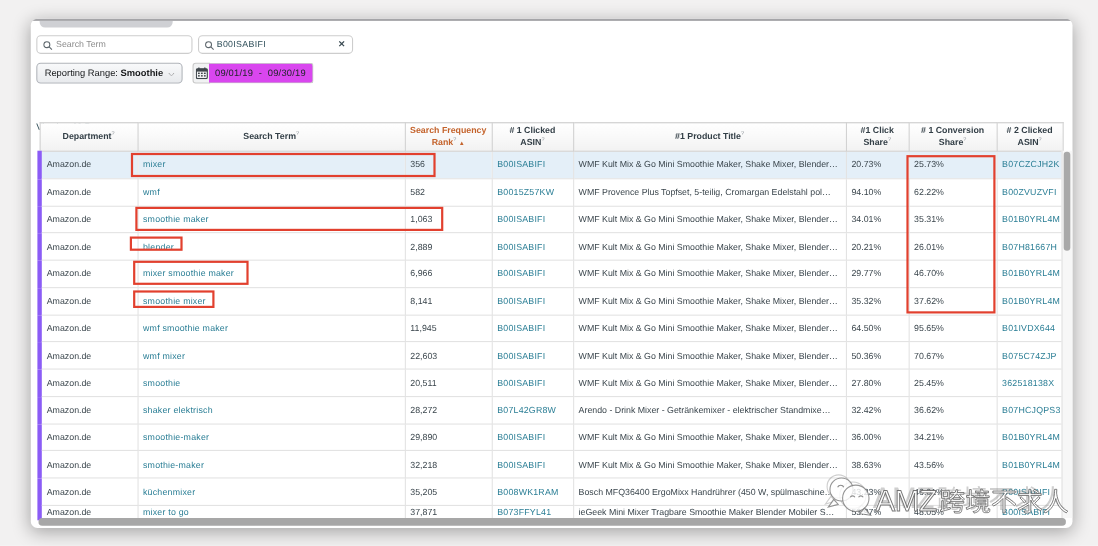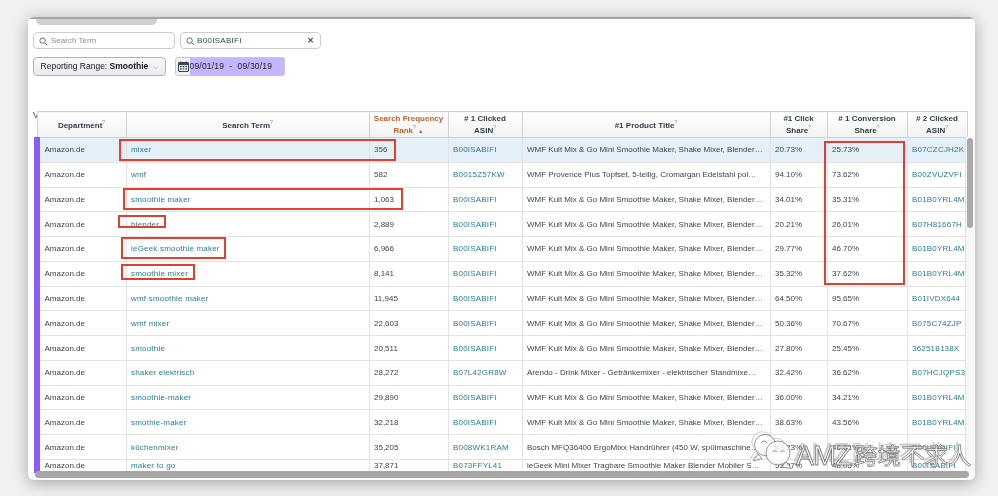--- a/index.html
+++ b/index.html
@@ -13,34 +13,34 @@
 #inp2 { left:152px; top:15px; width:141px; }
 .ph { position:absolute; left:17px; top:0; line-height:15.5px; font-size:8px; color:#8d8d8d; }
 .val { position:absolute; left:16px; top:0; line-height:15.5px; font-size:8px; color:#2e4e59; letter-spacing:0.3px;}
 .xx { position:absolute; right:6px; top:0; line-height:15px; font-size:8px; color:#3a4a52; font-weight:bold; }
 .mag { position:absolute; left:4.5px; top:3.5px; }
 .btn { position:absolute; left:5px; top:40px; width:133px; height:19px; border:1px solid #aeb2b8;
   border-radius:4px; background:linear-gradient(#f8f9fa,#e8eaed); font-size:8.5px; color:#17191b;
   text-align:center; line-height:17.5px; }
 .dico { position:absolute; left:147px; top:40px; width:15.5px; height:18.5px; background:#f1f2f3;
   border:1px solid #c9c9c9; border-radius:3px 0 0 3px; }
-.dtxt { position:absolute; left:161.5px; top:40px; width:95.5px; height:18.5px; background:#c4b5fd;
+.dtxt { position:absolute; left:161.5px; top:40px; width:95.5px; height:18.5px; background:#d946ef;
   border:1px solid #c9c9c9; border-left:none; border-radius:0 3px 3px 0; font-size:8.5px; color:#20262a;
-  text-align:left; line-height:17px; letter-spacing:0.2px; }
+  text-align:center; line-height:17px; letter-spacing:0.2px; }
 .viewing { position:absolute; left:5px; top:79.5px; font-size:8.5px; color:#2e4b55;margin-top:13px; }
 table { position:absolute; left:6px; top:94px; width:930px; border-collapse:collapse; table-layout:fixed;
   font-size:8px; }
 col.c1{width:89px} col.c2{width:243px} col.c3{width:79px} col.c4{width:74px}
 col.c5{width:248px} col.c6{width:57px} col.c7{width:80px} col.c8{width:60px}
 thead td { height:26px; text-align:center; vertical-align:middle; font-weight:bold; color:#333f47;
   background:linear-gradient(#ffffff,#f2f2f2); border:1px solid #d2d2d2; line-height:1.25; padding:0 2px; }
 thead td.org { color:#c4632c; }
 tbody td { height:24.77px; border-right:1px solid #e3e3e3; border-bottom:1px solid #e3e3e3;
   padding:0 4px 0 4.5px; white-space:nowrap; overflow:hidden; color:#3b464d; }
-tbody td:first-child { border-left:6px solid #8b5cf6; }
+tbody td:first-child { border-left:4px solid #8b5cf6; }
 tbody td:last-child { border-right:none; }
 tr.hl td { background:#e4eff8; }
 tr.last td { height:13px; }
 td.lnk { color:#2a7e95; letter-spacing:0.2px; }
 .q { font-size:5px; vertical-align:super; color:#8b9298; font-weight:normal; }
 .arr { font-size:5.5px; color:#c4632c; }
 .redbox { position:absolute; border:2.4px solid #e2402e; z-index:6; }
 .vtrack { position:absolute; left:937px; top:120px; width:9.5px; height:334px; background:#f7f7f7;
   border-left:1px solid #e2e2e2; }
 .vthumb { position:absolute; left:938.5px; top:120.5px; width:6.8px; height:90px; background:#a9a9a9; border-radius:3.4px; z-index:3;}
@@ -118,21 +118,21 @@
           <td class="num">25.73%</td>
           <td class="lnk">B07CZCJH2K</td>
         </tr>
 <tr>
           <td class="dep">Amazon.de</td>
           <td class="lnk">wmf</td>
           <td class="num">582</td>
           <td class="lnk">B0015Z57KW</td>
           <td class="ttl">WMF Provence Plus Topfset, 5-teilig, Cromargan Edelstahl pol…</td>
           <td class="num">94.10%</td>
-          <td class="num">73.62%</td>
+          <td class="num">62.22%</td>
           <td class="lnk">B00ZVUZVFI</td>
         </tr>
 <tr>
           <td class="dep">Amazon.de</td>
           <td class="lnk">smoothie maker</td>
           <td class="num">1,063</td>
           <td class="lnk">B00ISABIFI</td>
           <td class="ttl">WMF Kult Mix &amp; Go Mini Smoothie Maker, Shake Mixer, Blender…</td>
           <td class="num">34.01%</td>
           <td class="num">35.31%</td>
@@ -143,21 +143,21 @@
           <td class="lnk">blender</td>
           <td class="num">2,889</td>
           <td class="lnk">B00ISABIFI</td>
           <td class="ttl">WMF Kult Mix &amp; Go Mini Smoothie Maker, Shake Mixer, Blender…</td>
           <td class="num">20.21%</td>
           <td class="num">26.01%</td>
           <td class="lnk">B07H81667H</td>
         </tr>
 <tr>
           <td class="dep">Amazon.de</td>
-          <td class="lnk">ieGeek smoothie maker</td>
+          <td class="lnk">mixer smoothie maker</td>
           <td class="num">6,966</td>
           <td class="lnk">B00ISABIFI</td>
           <td class="ttl">WMF Kult Mix &amp; Go Mini Smoothie Maker, Shake Mixer, Blender…</td>
           <td class="num">29.77%</td>
           <td class="num">46.70%</td>
           <td class="lnk">B01B0YRL4M</td>
         </tr>
 <tr>
           <td class="dep">Amazon.de</td>
           <td class="lnk">smoothie mixer</td>
@@ -233,21 +233,21 @@
           <td class="lnk">küchenmixer</td>
           <td class="num">35,205</td>
           <td class="lnk">B008WK1RAM</td>
           <td class="ttl">Bosch MFQ36400 ErgoMixx Handrührer (450 W, spülmaschine…</td>
           <td class="num">43.23%</td>
           <td class="num">46.01%</td>
           <td class="lnk">B00ISABIFI</td>
         </tr>
 <tr class="last">
           <td class="dep">Amazon.de</td>
-          <td class="lnk">maker to go</td>
+          <td class="lnk">mixer to go</td>
           <td class="num">37,871</td>
           <td class="lnk">B073FFYL41</td>
           <td class="ttl">ieGeek Mini Mixer Tragbare Smoothie Maker Blender Mobiler S…</td>
           <td class="num">53.97%</td>
           <td class="num">48.05%</td>
           <td class="lnk">B00ISABIFI</td>
         </tr>
 </tbody>
     </table>
 <div class="redbox" style="left:91px;top:121.5px;width:277px;height:22px;"></div>

